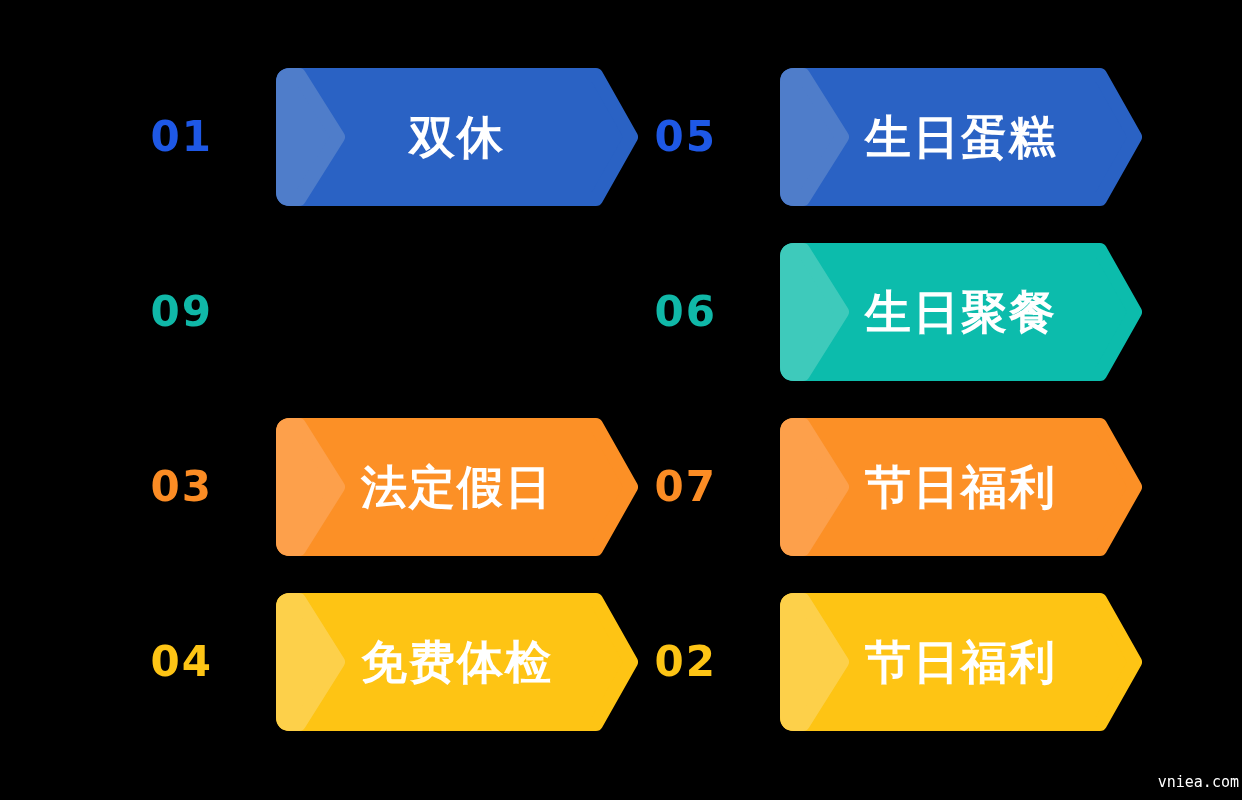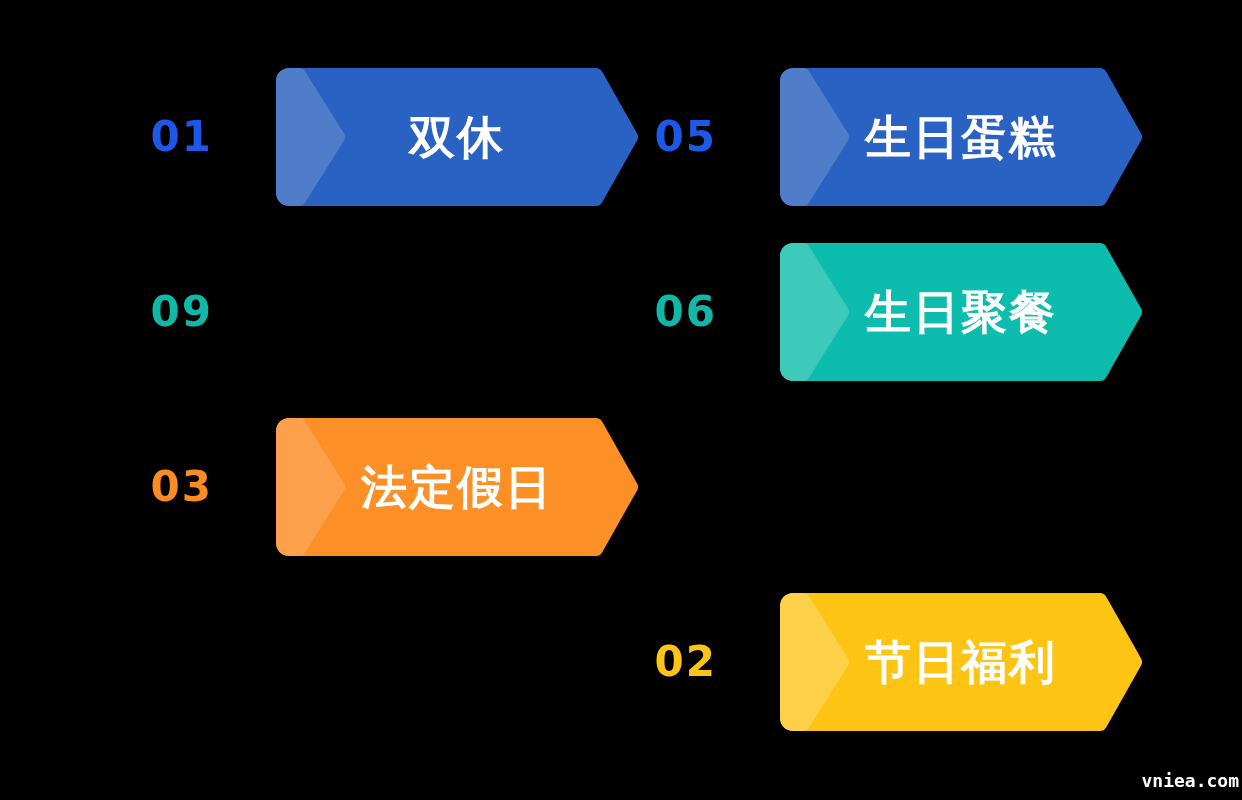--- a/index.html
+++ b/index.html
@@ -75,23 +75,22 @@
     font-weight: bold;
     letter-spacing: 2px;
     color: #ffffff;
     white-space: nowrap;
   }
   .watermark {
     position: absolute;
     right: 3px;
     bottom: 9px;
     font-family: "DejaVu Sans Mono", monospace;
-    font-size: 18px;
+    font-size: 15px;
     color: #ffffff;
-    font-weight: bold;
   }
 </style>
 </head>
 <body>
 
 <div id="canvas">
 
   <div class="row col-left r1" style="--main: #2a62c4; --light: #4f7dca; --numc: #1e58e6;">
     <div class="num">01</div>
     <div class="banner">
@@ -111,20 +110,30 @@
     <div class="num">03</div>
     <div class="banner">
       <svg width="362" height="138" viewBox="0 0 362 138">
         <path class="p-main" d="M14 7 H320 L355 69 L320 131 H14 Q7 131 7 124 V14 Q7 7 14 7 Z"></path>
         <path class="p-light" d="M14 7 H23 L62 69 L23 131 H14 Q7 131 7 124 V14 Q7 7 14 7 Z"></path>
       </svg>
       <div class="label">法定假日</div>
     </div>
   </div>
 
+  <div class="row col-left r4" style="--main: #fec414; --light: #fdd04a; --numc: #fdc415;">
+    <div class="num">04</div>
+    <div class="banner">
+      <svg width="362" height="138" viewBox="0 0 362 138">
+        <path class="p-main" d="M14 7 H320 L355 69 L320 131 H14 Q7 131 7 124 V14 Q7 7 14 7 Z"></path>
+        <path class="p-light" d="M14 7 H23 L62 69 L23 131 H14 Q7 131 7 124 V14 Q7 7 14 7 Z"></path>
+      </svg>
+      <div class="label">免费体检</div>
+    </div>
+  </div>
 
   <div class="row col-right r1" style="--main: #2a62c4; --light: #4f7dca; --numc: #1e58e6;">
     <div class="num">05</div>
     <div class="banner">
       <svg width="362" height="138" viewBox="0 0 362 138">
         <path class="p-main" d="M14 7 H320 L355 69 L320 131 H14 Q7 131 7 124 V14 Q7 7 14 7 Z"></path>
         <path class="p-light" d="M14 7 H23 L62 69 L23 131 H14 Q7 131 7 124 V14 Q7 7 14 7 Z"></path>
       </svg>
       <div class="label">生日蛋糕</div>
     </div>
@@ -134,20 +143,30 @@
     <div class="num">06</div>
     <div class="banner">
       <svg width="362" height="138" viewBox="0 0 362 138">
         <path class="p-main" d="M14 7 H320 L355 69 L320 131 H14 Q7 131 7 124 V14 Q7 7 14 7 Z"></path>
         <path class="p-light" d="M14 7 H23 L62 69 L23 131 H14 Q7 131 7 124 V14 Q7 7 14 7 Z"></path>
       </svg>
       <div class="label">生日聚餐</div>
     </div>
   </div>
 
+  <div class="row col-right r3" style="--main: #fc9026; --light: #fda04b; --numc: #fb8c24;">
+    <div class="num">07</div>
+    <div class="banner">
+      <svg width="362" height="138" viewBox="0 0 362 138">
+        <path class="p-main" d="M14 7 H320 L355 69 L320 131 H14 Q7 131 7 124 V14 Q7 7 14 7 Z"></path>
+        <path class="p-light" d="M14 7 H23 L62 69 L23 131 H14 Q7 131 7 124 V14 Q7 7 14 7 Z"></path>
+      </svg>
+      <div class="label">节日福利</div>
+    </div>
+  </div>
 
   <div class="row col-right r4" style="--main: #fec414; --light: #fdd04a; --numc: #fdc415;">
     <div class="num">02</div>
     <div class="banner">
       <svg width="362" height="138" viewBox="0 0 362 138">
         <path class="p-main" d="M14 7 H320 L355 69 L320 131 H14 Q7 131 7 124 V14 Q7 7 14 7 Z"></path>
         <path class="p-light" d="M14 7 H23 L62 69 L23 131 H14 Q7 131 7 124 V14 Q7 7 14 7 Z"></path>
       </svg>
       <div class="label">节日福利</div>
     </div>

